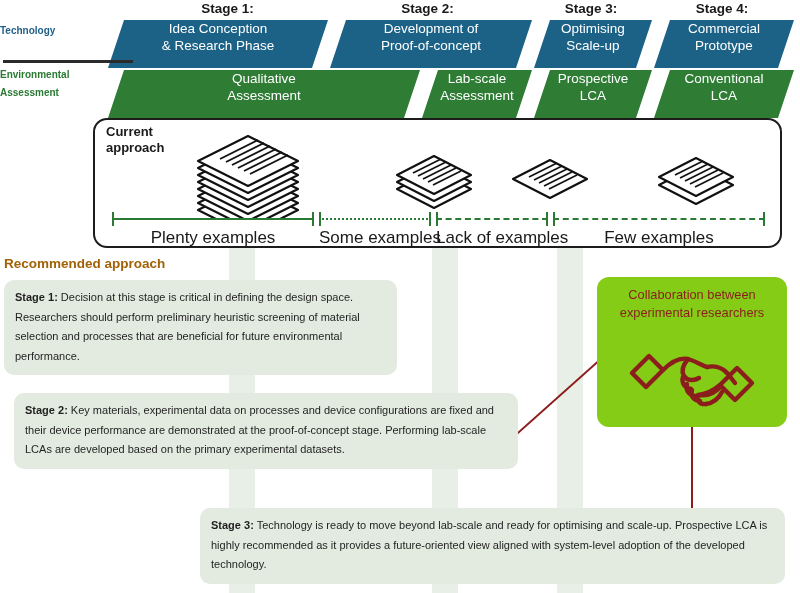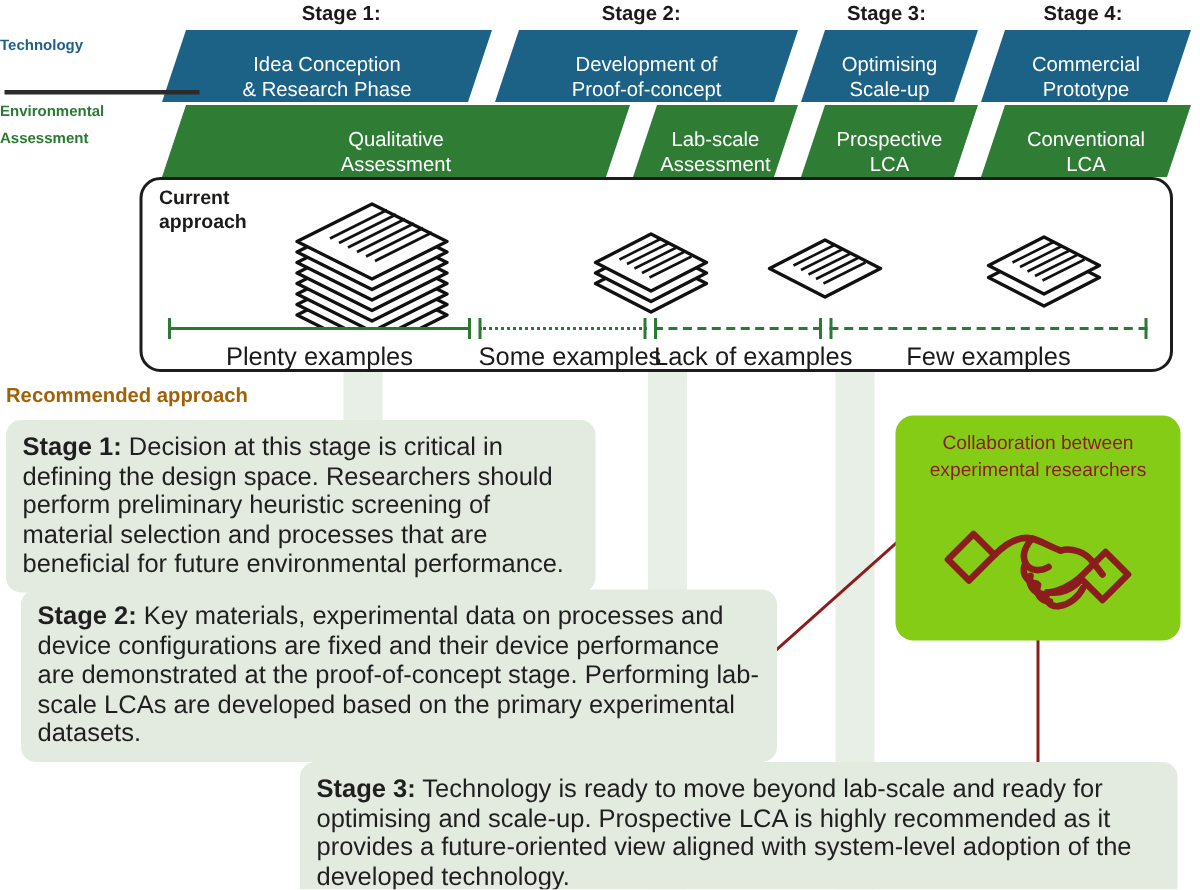--- a/index.html
+++ b/index.html
@@ -82,21 +82,21 @@
     z-index: 3;
   }
   .chev {
     position: absolute;
     height: 48px;
     color: #ffffff;
     font-size: 13.5px;
     line-height: 17px;
     text-align: center;
     display: flex;
-    align-items: flex-end;
+    align-items: flex-start;
     justify-content: center;
     box-sizing: border-box;
   }
   .chev span { display: block; padding: 0 6px; }
   .band-tech .chev { background: #1c6287; top: 20px; }
   .band-env  .chev { background: #2f7d35; top: 70px; }
 
   
   .t0 { left: 108px;  width: 220px; clip-path: polygon(16px 0, 100% 0, calc(100% - 16px) 100%, 0 100%); }
   .t1 { left: 330px;  width: 202px; clip-path: polygon(16px 0, 100% 0, calc(100% - 16px) 100%, 0 100%); }
@@ -191,21 +191,21 @@
     font-size: 13.5px;
     font-weight: bold;
     color: #a16207;
     z-index: 3;
   }
   .note {
     position: absolute;
     background: #e3ebe0;
     border-radius: 10px;
     box-sizing: border-box;
-    font-size: 17px;
+    font-size: 11px;
     line-height: 19.6px;
     color: #1f1f1f;
     padding: 8px 11px 9px 11px;
     z-index: 3;
   }
   .note b { font-weight: bold; }
   .n1 { left: 4px;   top: 280px; width: 393px; }
   .n2 { left: 14px;  top: 393px; width: 504px; }
   .n3 { left: 200px; top: 508px; width: 585px; }
 

